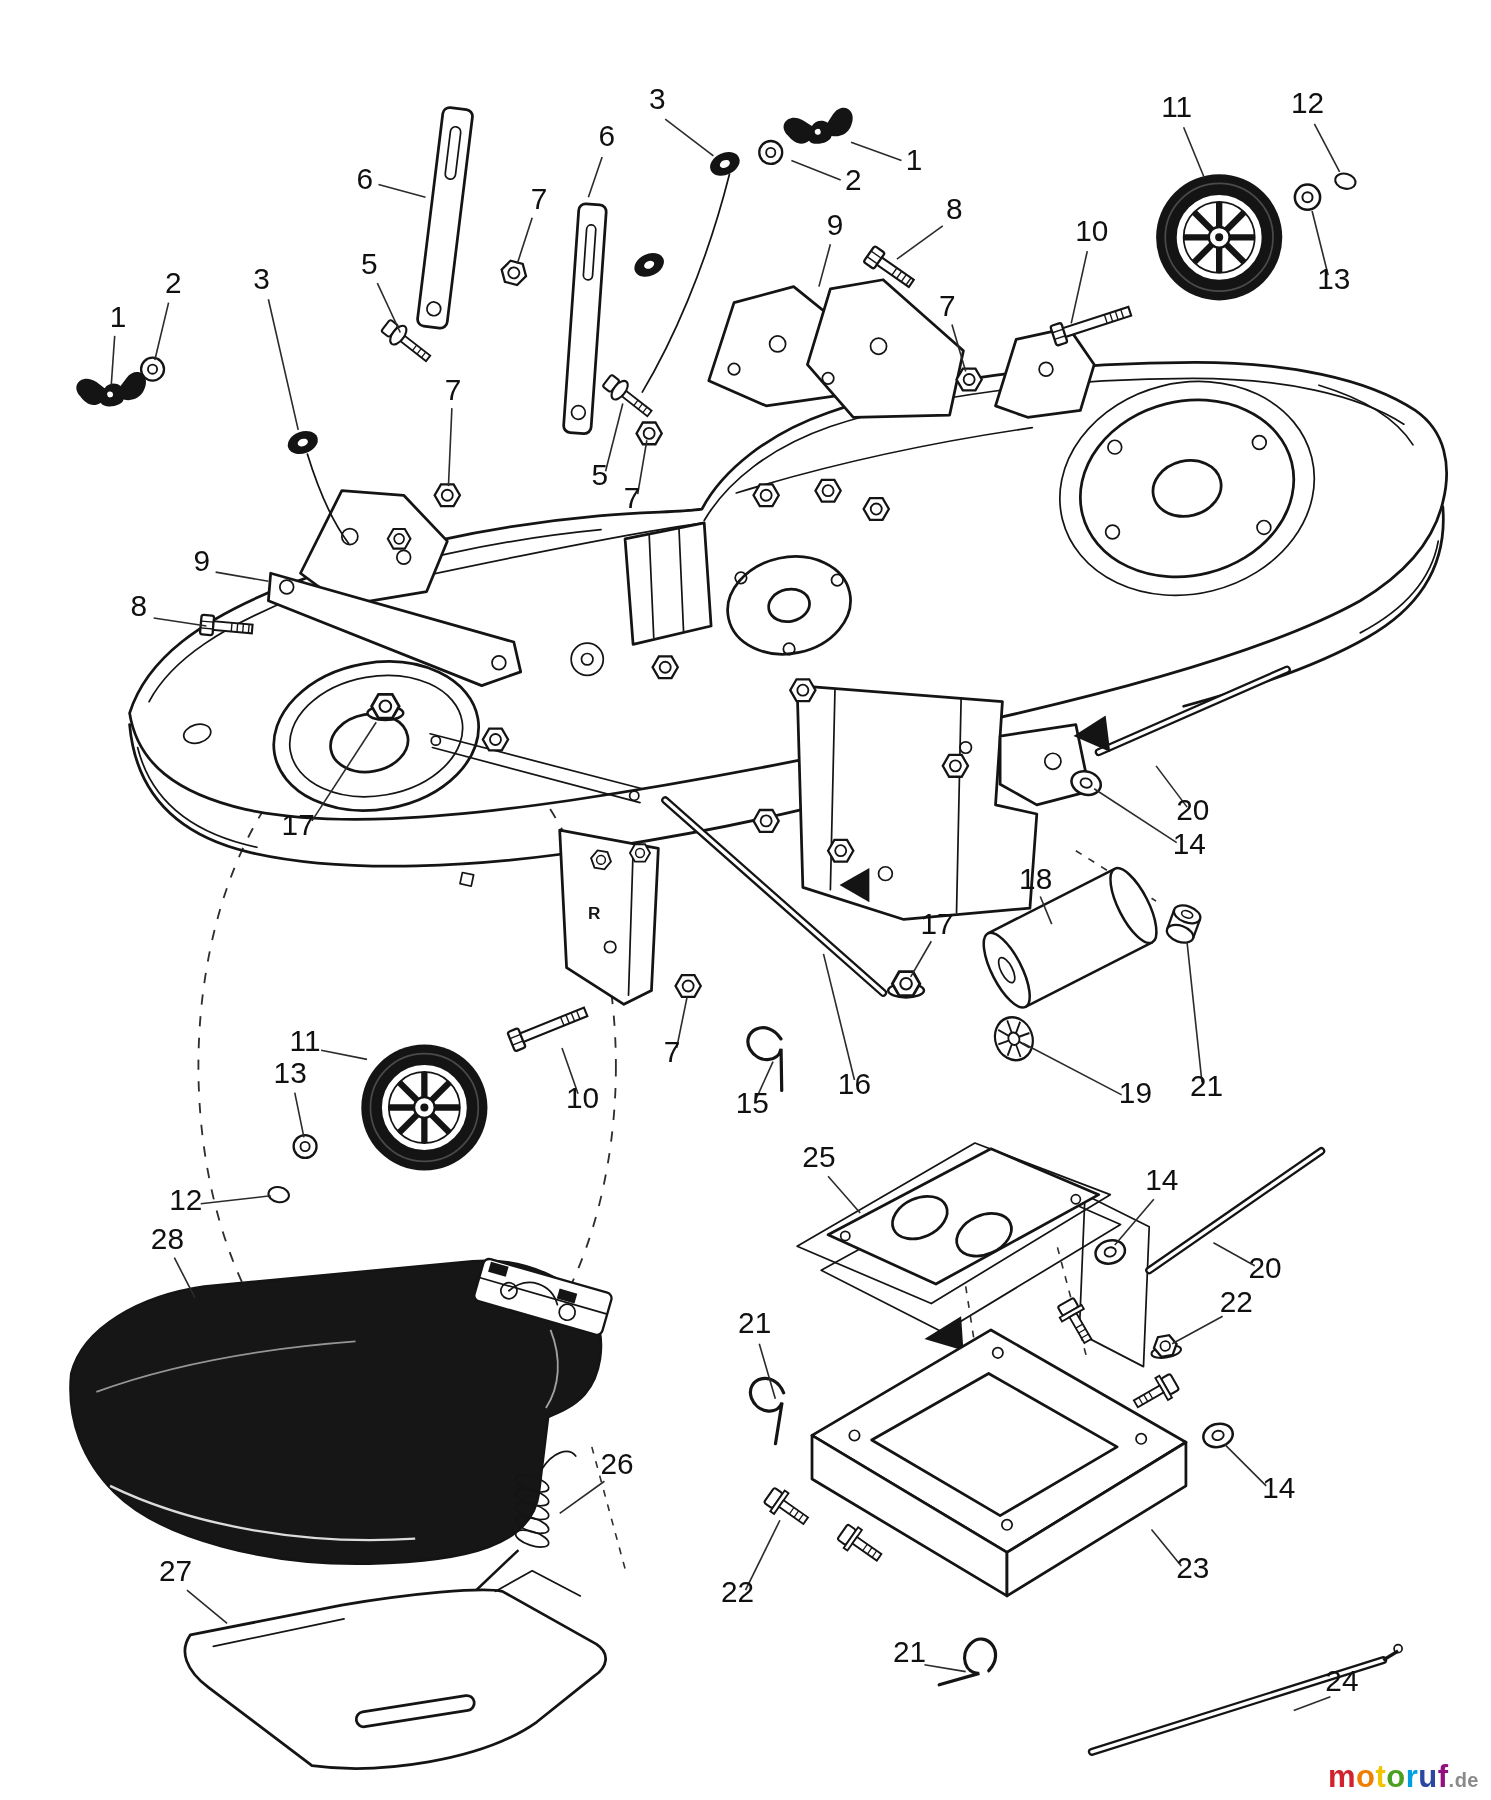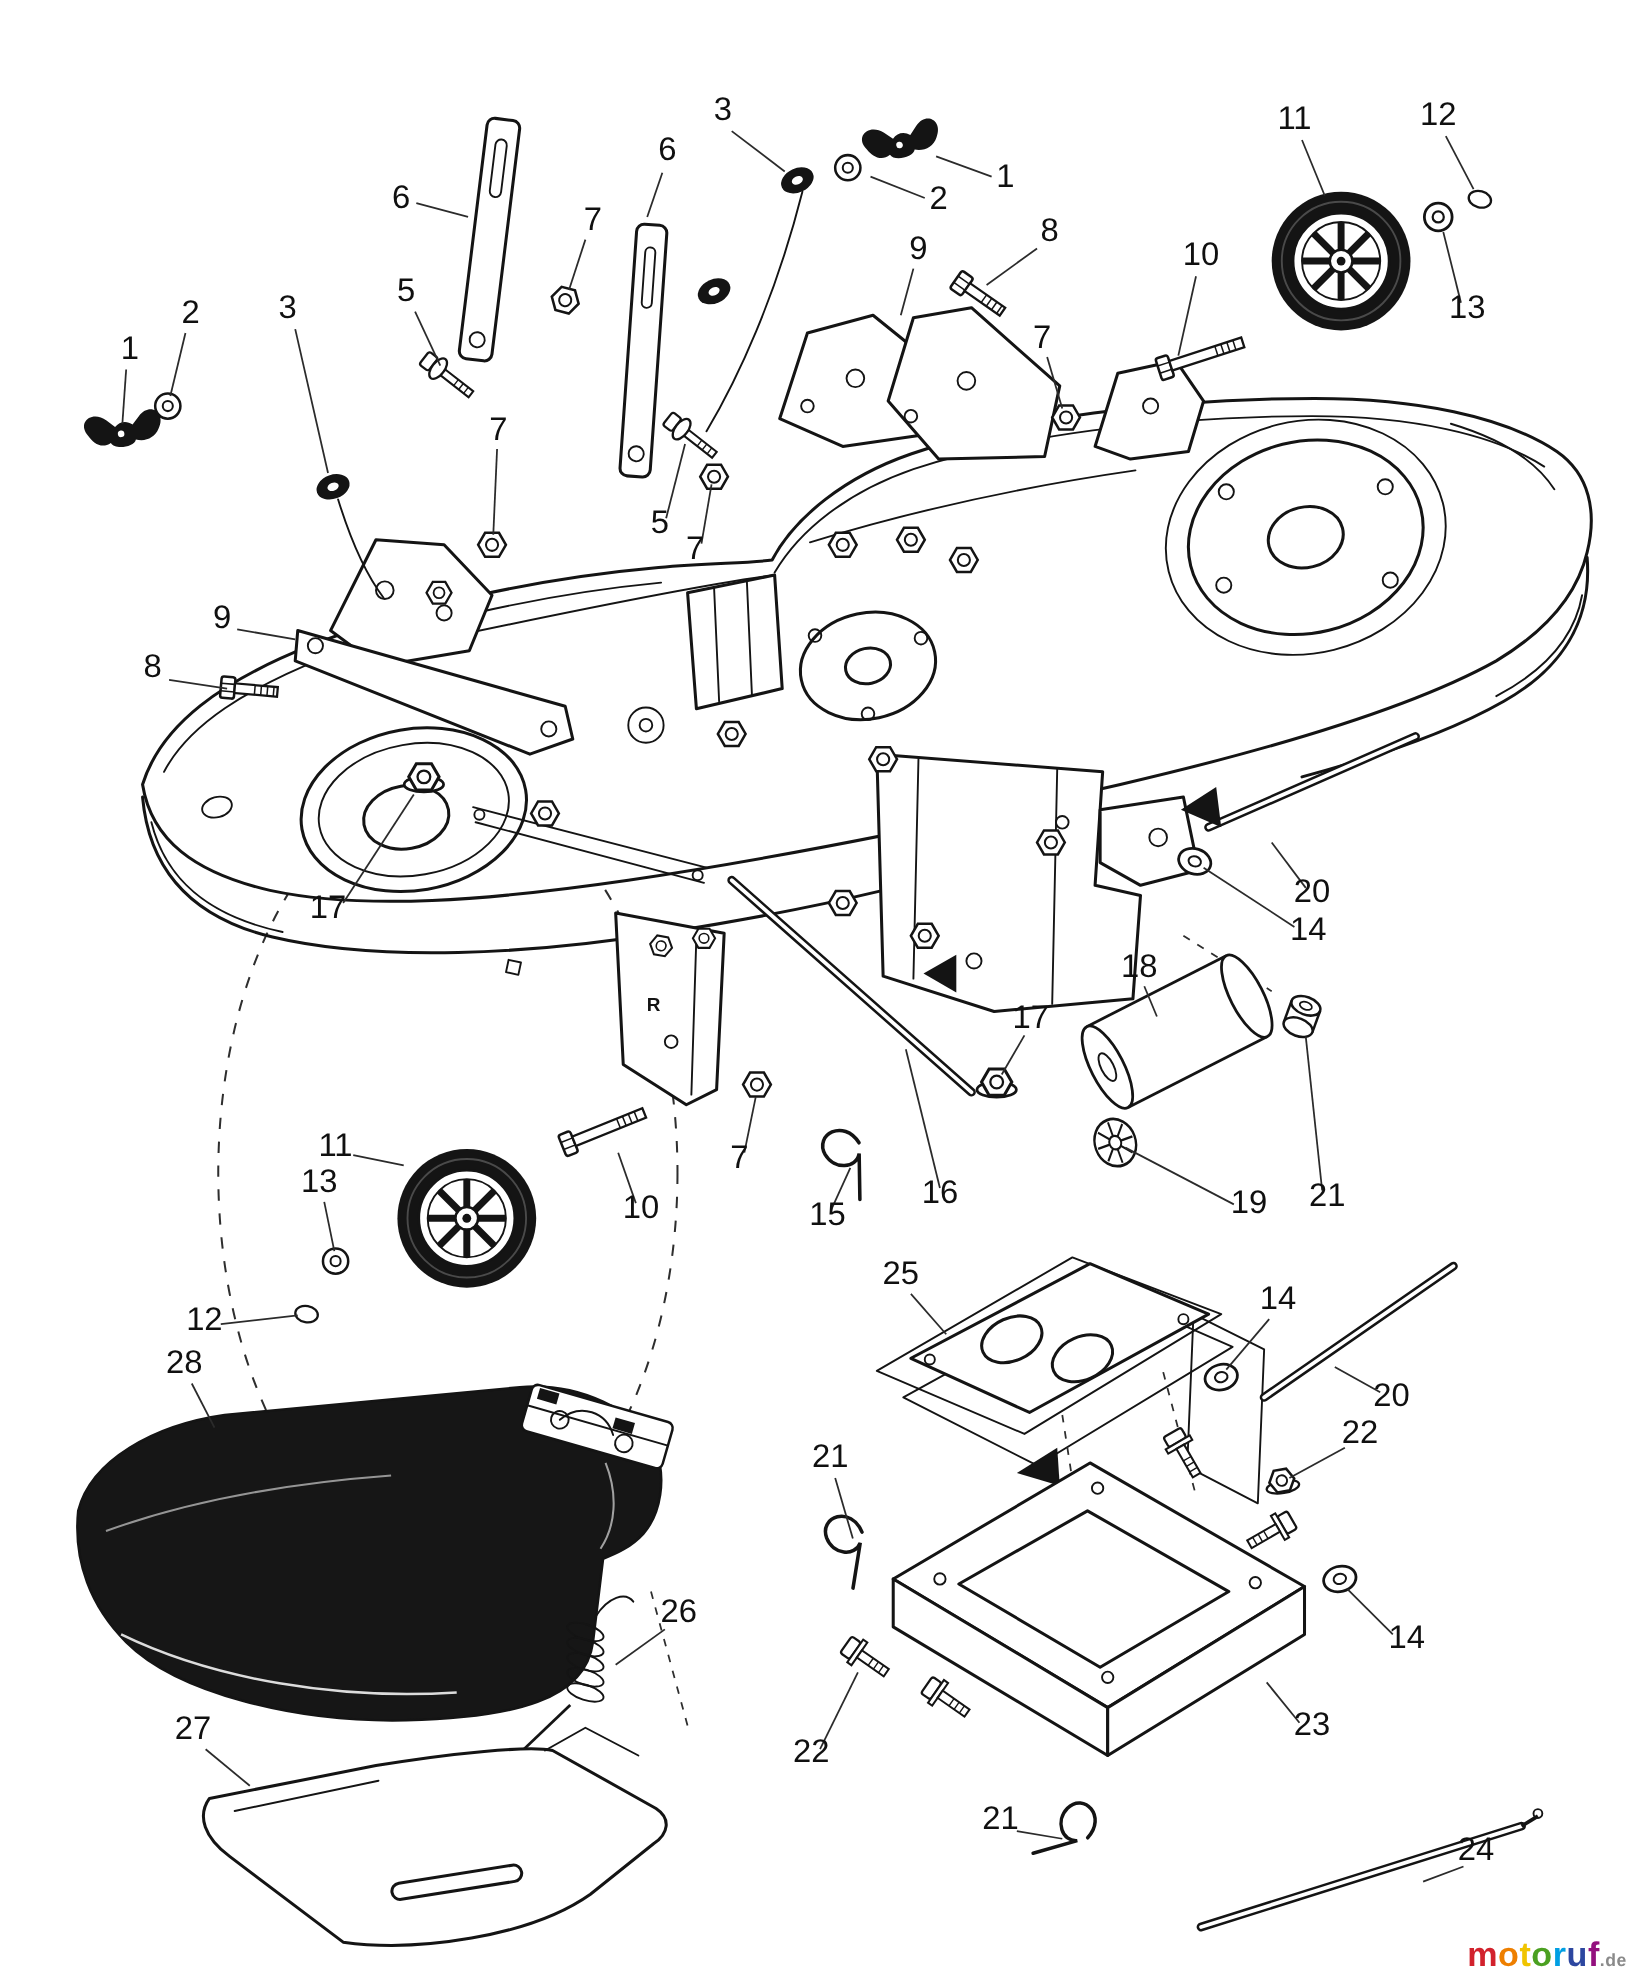--- a/index.html
+++ b/index.html
@@ -13,21 +13,21 @@
   .dashed-sm{fill:none;stroke:#2e2e2e;stroke-width:1.4;stroke-dasharray:6 7;}
   .leader{stroke:#2b2b2b;stroke-width:1.4;fill:none;}
   .rod{stroke:#141414;stroke-width:7;stroke-linecap:round;fill:none;}
   .rodcore{stroke:#ffffff;stroke-width:3;stroke-linecap:round;fill:none;}
   .part-label{font-family:"Liberation Sans","DejaVu Sans",sans-serif;font-size:26px;fill:#101010;
               text-anchor:middle;}
   .deck-marking{font-family:"Liberation Sans",sans-serif;font-weight:bold;font-size:15px;
                 fill:#141414;text-anchor:middle;}
   .watermark{position:absolute;right:12px;bottom:8px;font-weight:bold;font-size:31px;
              letter-spacing:0.5px;line-height:1;}
-  .watermark .de{font-size:16px;color:#8a8a8a;font-weight:bold;}
+  .watermark .de{font-size:20px;color:#8a8a8a;font-weight:bold;}
 </style>
 </head>
 <body>
 
 <div class="page">
 <svg width="1491" height="1800" viewBox="0 0 1300 1570" preserveAspectRatio="none" xmlns="http://www.w3.org/2000/svg">
 
 <defs>
   <g id="nut">
     <polygon points="11,0 5.5,9.5 -5.5,9.5 -11,0 -5.5,-9.5 5.5,-9.5" fill="#fff" stroke="#141414" stroke-width="2"></polygon>

